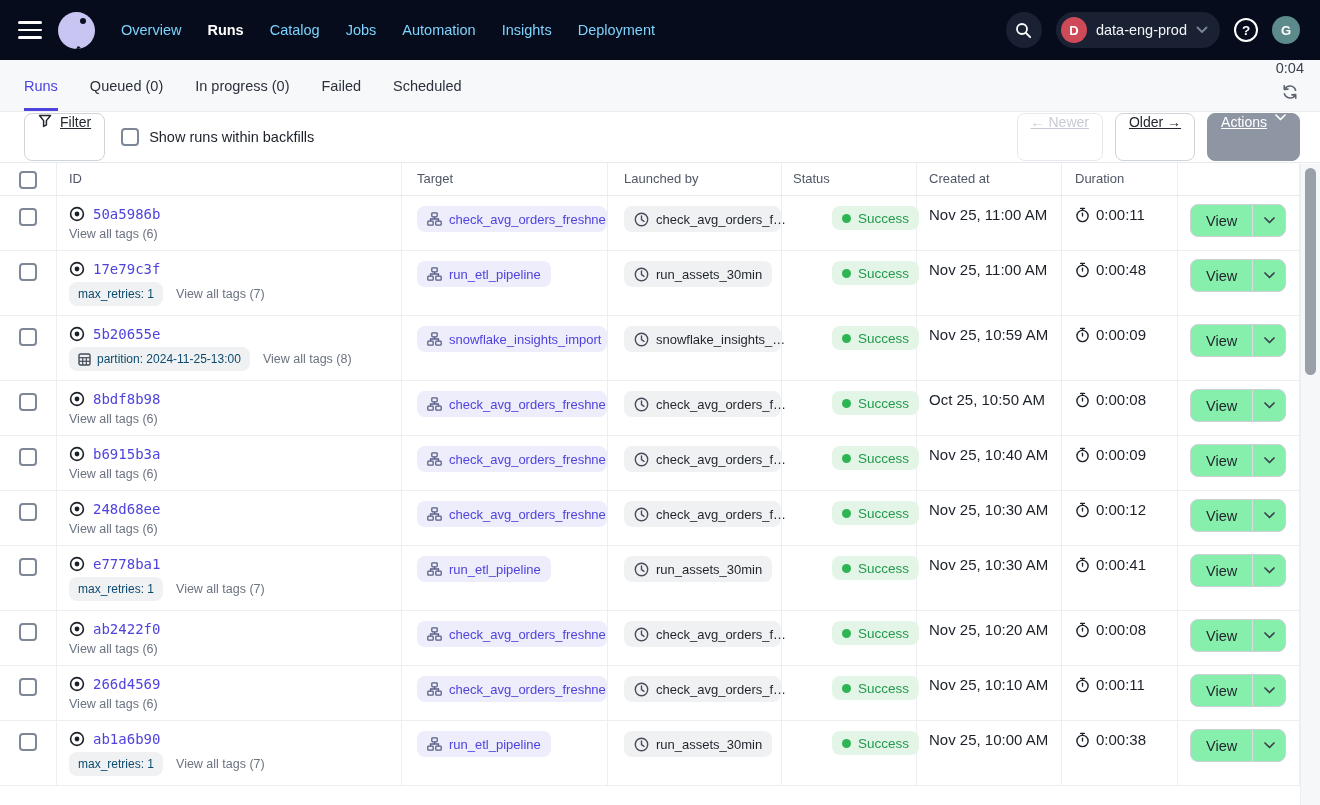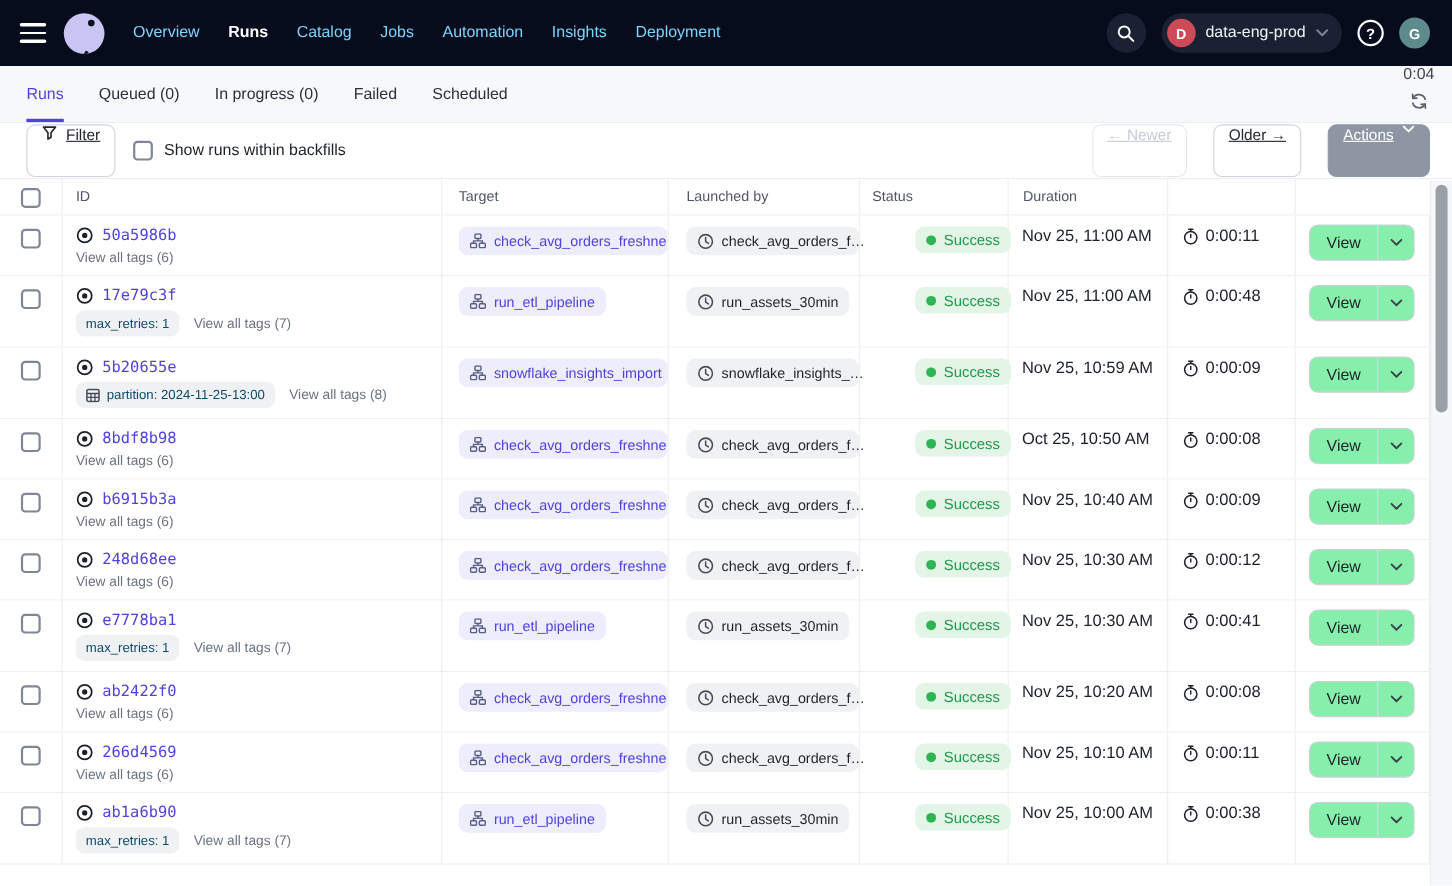--- a/index.html
+++ b/index.html
@@ -34,21 +34,21 @@
   .tab.active::after { content:""; position:absolute; left:0; right:0; bottom:0; height:3px; background:var(--accent,#4F43DD); }
   .tabbar .right { margin-left:auto; display:flex; align-items:center; gap:8px; color:#3d434e; font-size:14.5px;flex-direction:column; }
 
   
   .toolbar { height:51px; background:#fff; display:flex; align-items:center; padding:0 20px 0 24px; border-bottom:1px solid #e7e9ed; }
   .btn { height:48px; display:inline-flex; gap:8px; border:1px solid #cfd4db; background:#fff; border-radius:8px; padding:0 13px; font-size:14px; font-weight:500; color:#23272e; cursor:pointer; font-family:inherit;text-decoration:underline; }
   .btn.disabled { color:#c6cbd3; border-color:#e7e9ee; cursor:default; }
   .btn.gray-filled { background:#8e96a3; border-color:#8e96a3; color:#fff; }
   .checkbox { width:18px; height:18px; border:2px solid #7e8796; border-radius:4px; background:#fff; cursor:pointer; flex:0 0 auto; }
   .backfill { display:flex; align-items:center; gap:10px; margin-left:16px; font-size:14.5px; color:#1c2129; }
-  .toolbar .right { margin-left:auto; display:flex; align-items:center; gap:24px; }
+  .toolbar .right { margin-left:auto; display:flex; align-items:center; gap:12px; }
 
   
   .grid-row { display:grid; grid-template-columns:57px 345px 206px 174px 135px 145px 116px 122px; }
   .cell { border-right:1px solid #edeef2; padding-top:10px; min-width:0; }
   .thead { height:33px; background:#fff; border-bottom:1px solid #e7e9ed; font-size:13px; color:#4f5766; }
   .thead .cell { padding-top:8px; }
   .cell-check { display:flex; justify-content:center; padding-top:8px; }
   .cell-id { padding-left:12px; }
   .cell-target { padding-left:15px; overflow:hidden; }
   .cell-launch { padding-left:16px; }
@@ -167,20 +167,21 @@
 </div>
 
 <div class="grid-row thead">
   <div class="cell cell-check">
       <div class="checkbox"></div>
     </div>
   <div class="cell cell-id">ID</div>
   <div class="cell" style="padding-left:15px">Target</div>
   <div class="cell" style="padding-left:16px">Launched by</div>
   <div class="cell" style="padding-left:11px">Status</div>
+  <div class="cell" style="padding-left:12px">Created at</div>
   <div class="cell" style="padding-left:13px">Duration</div>
   <div class="cell cell-view"></div>
 </div>
 
 <div id="runs-body">
   <div class="grid-row run-row">
     <div class="cell cell-check">
         <div class="checkbox"></div>
       </div>
     <div class="cell cell-id">

